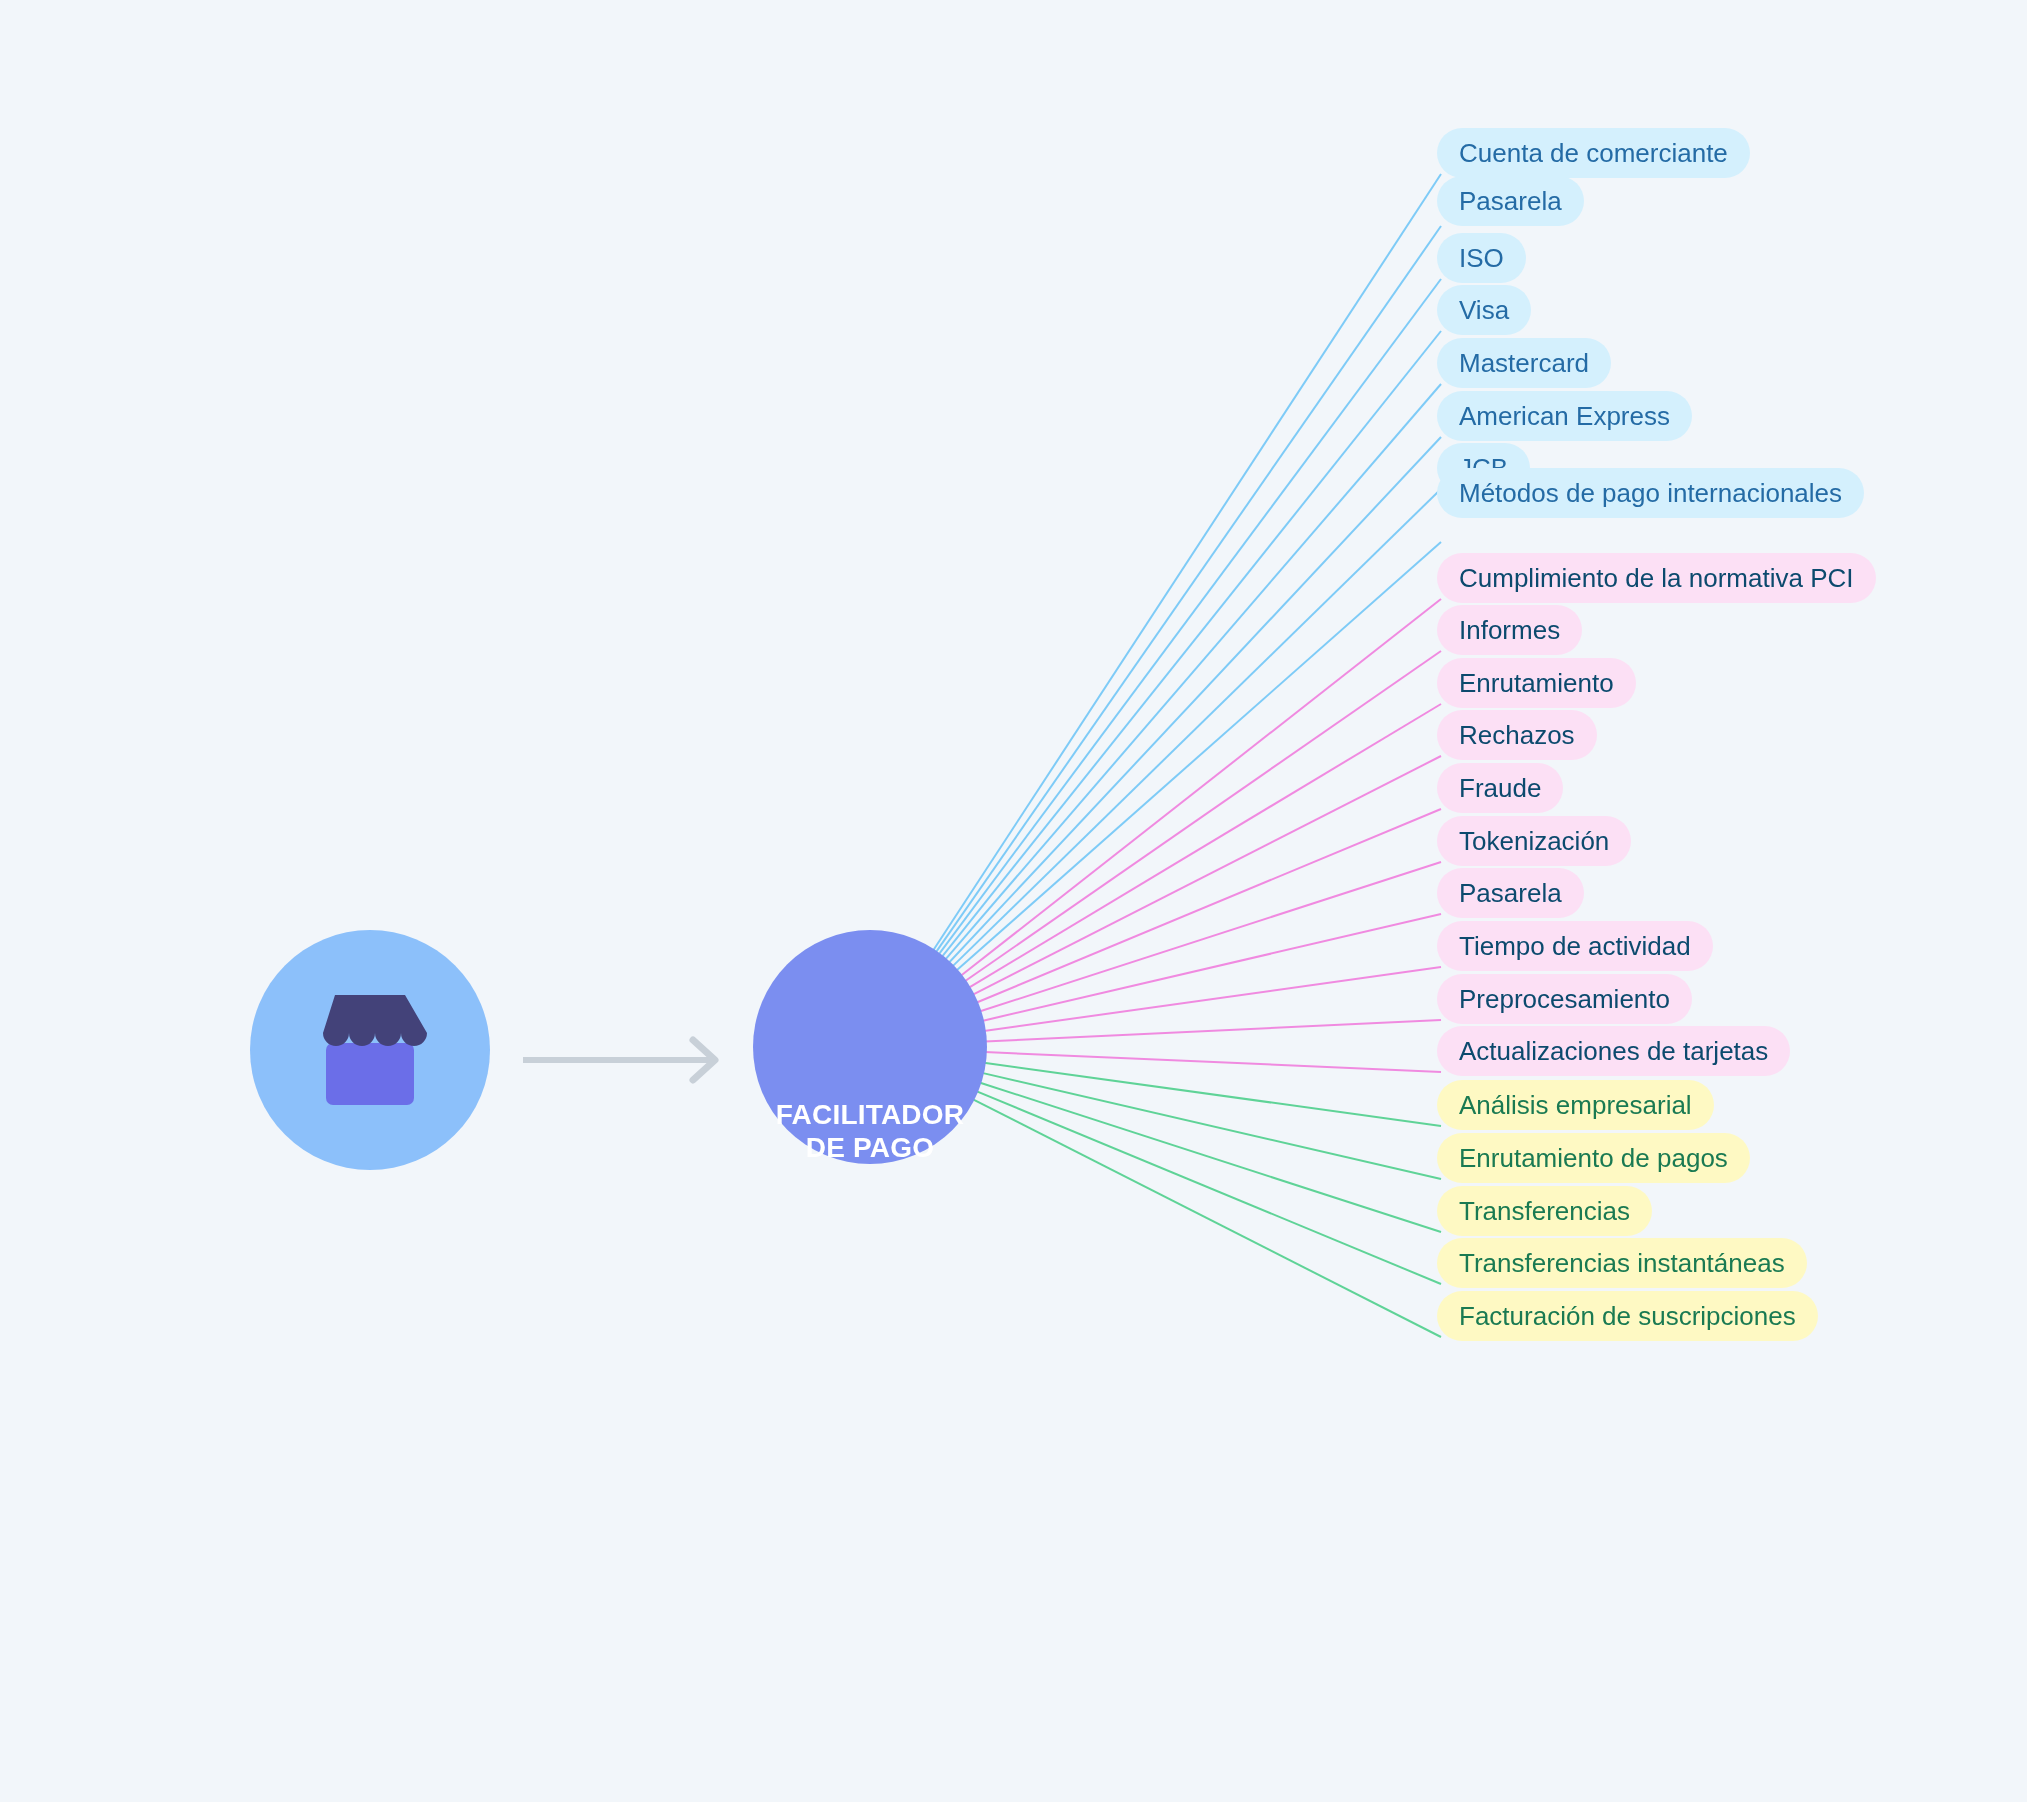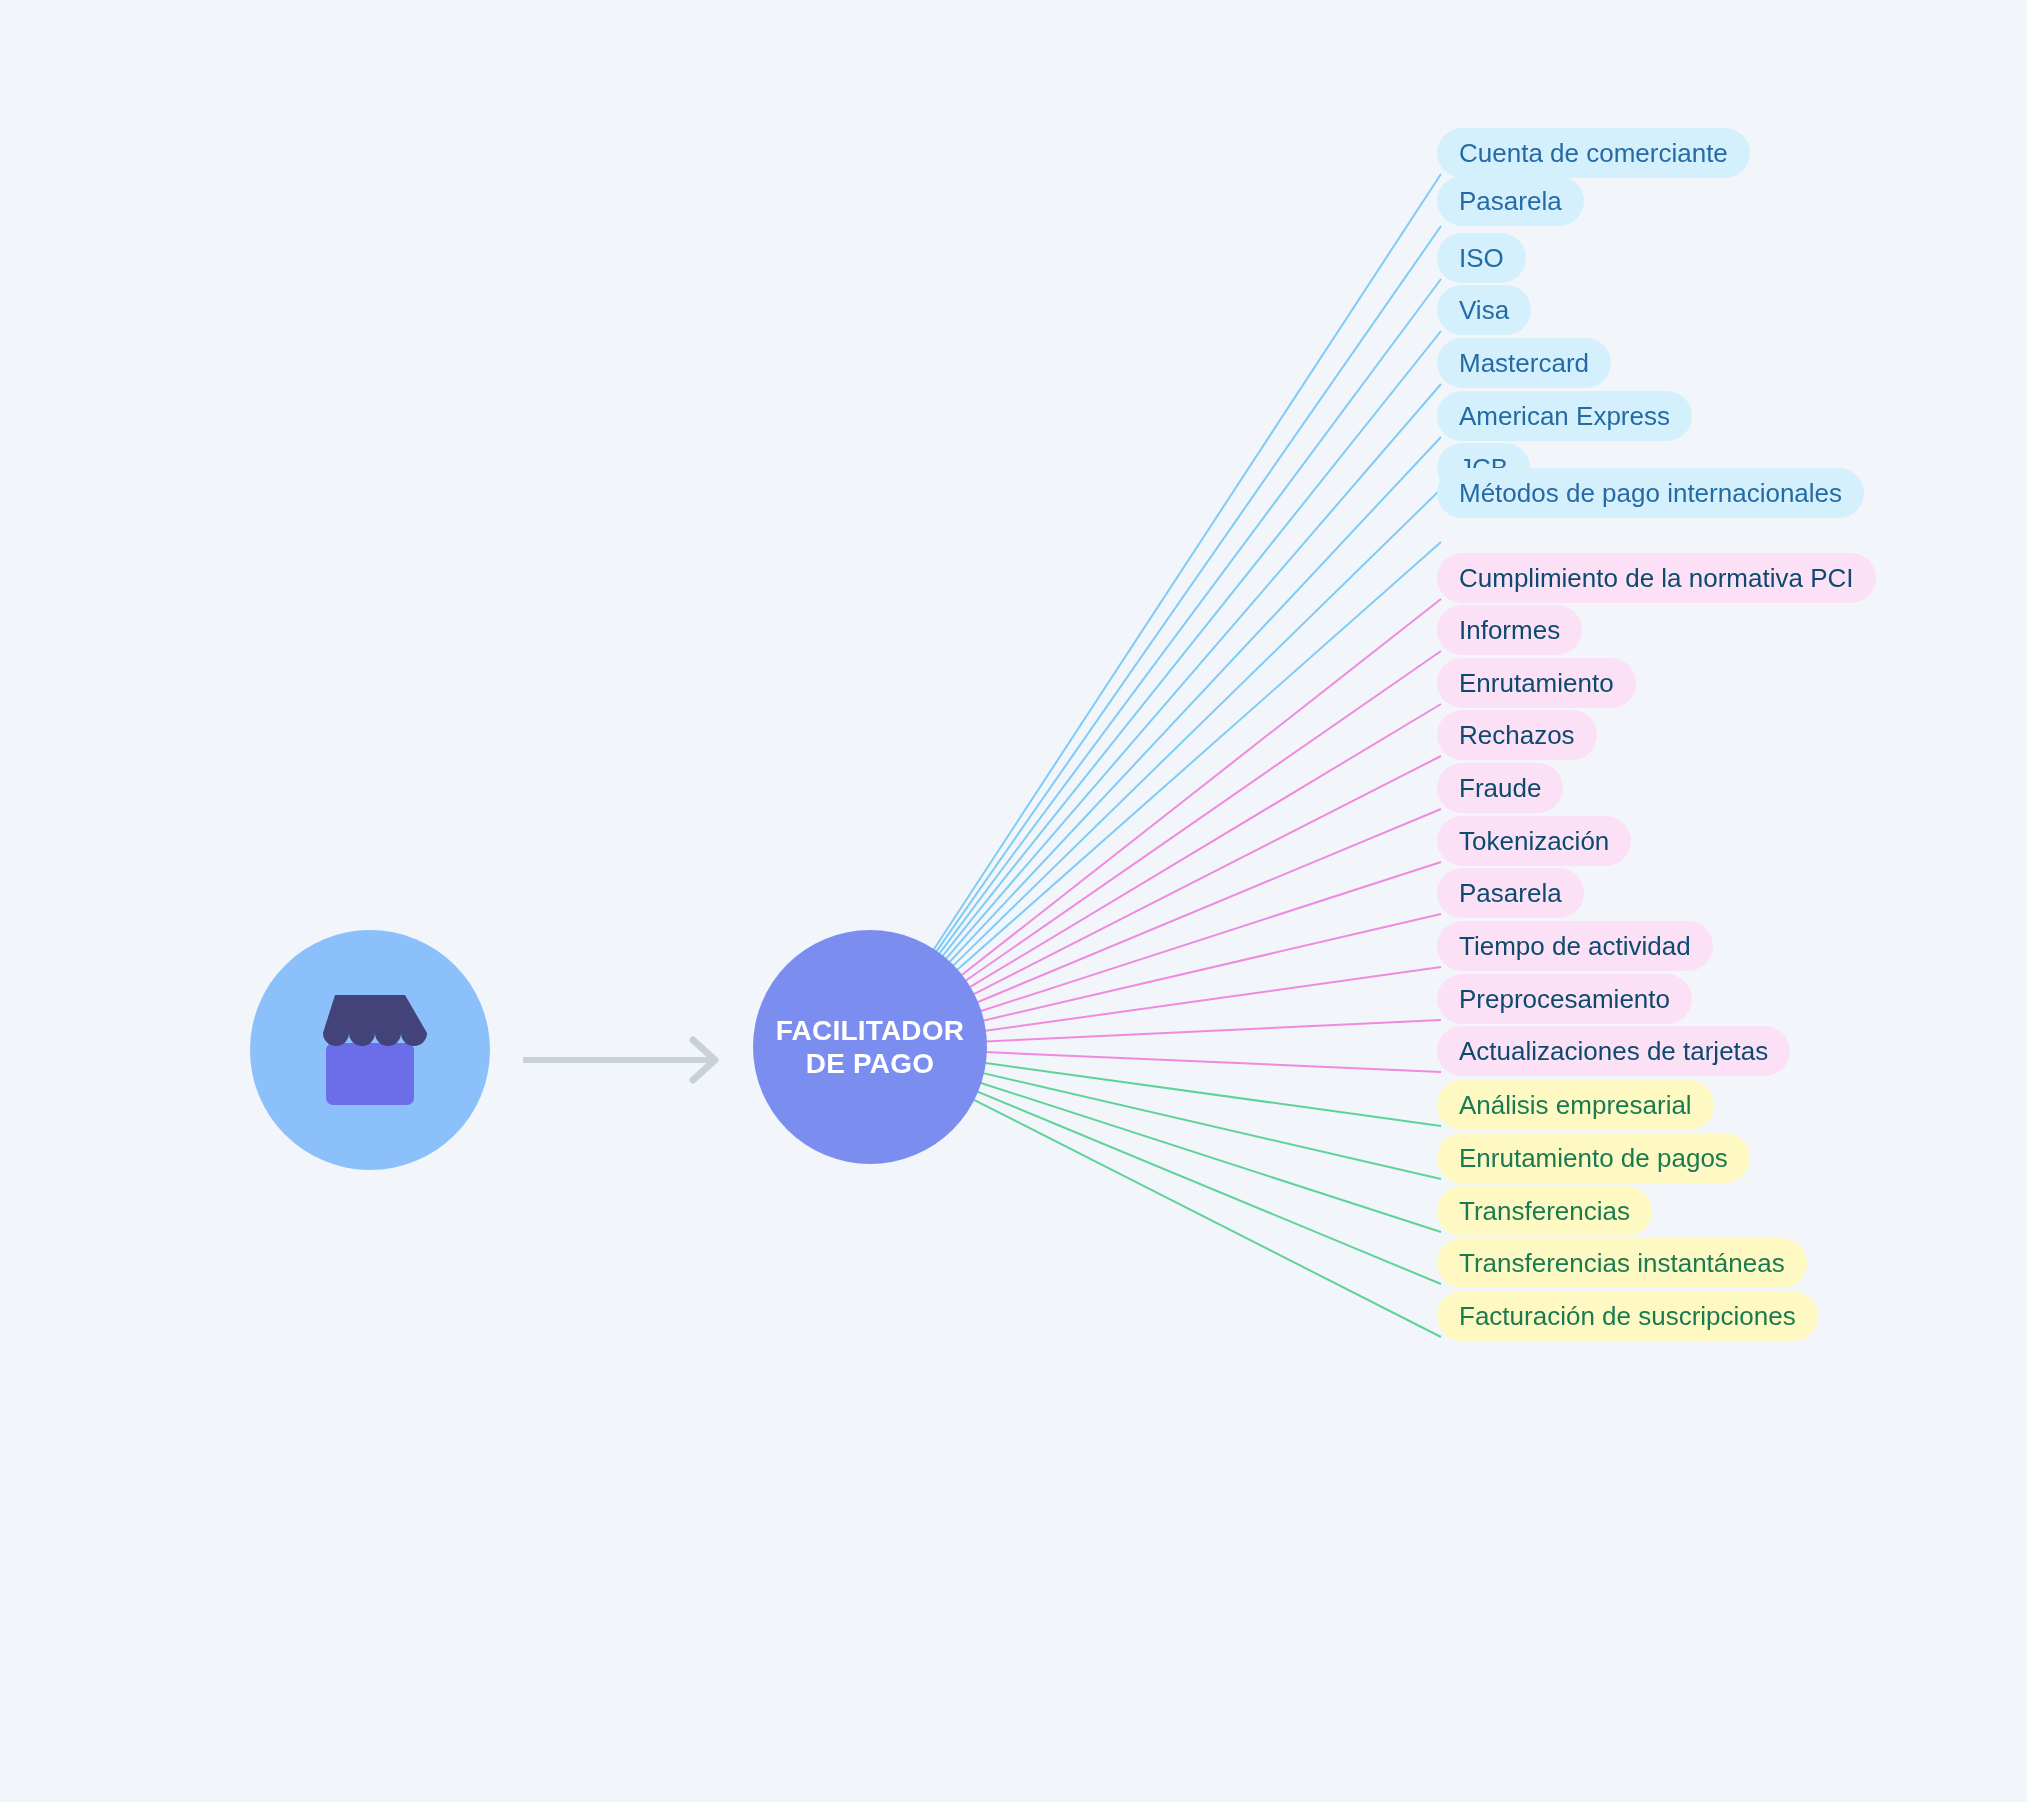--- a/index.html
+++ b/index.html
@@ -60,21 +60,21 @@
   
   .hub-node {
     position: absolute;
     left: 753px;
     top: 930px;
     width: 234px;
     height: 234px;
     border-radius: 50%;
     background: #7b8ef0;
     display: flex;
-    align-items: center;
+    align-items: flex-end;
     justify-content: center;
     text-align: center;
   }
   .hub-label {
     color: #ffffff;
     font-size: 28px;
     font-weight: bold;
     line-height: 1.18;
     letter-spacing: 0.2px;
     white-space: pre-line;

